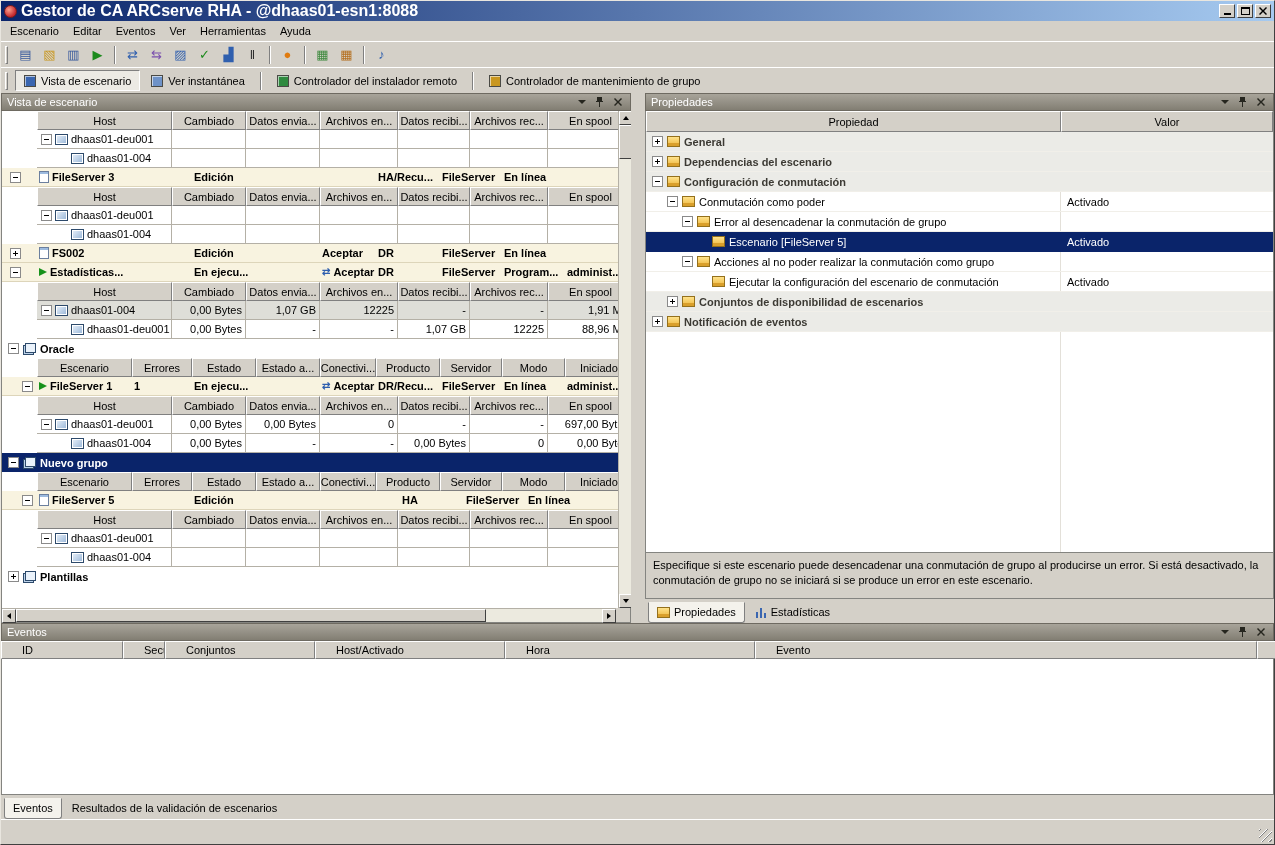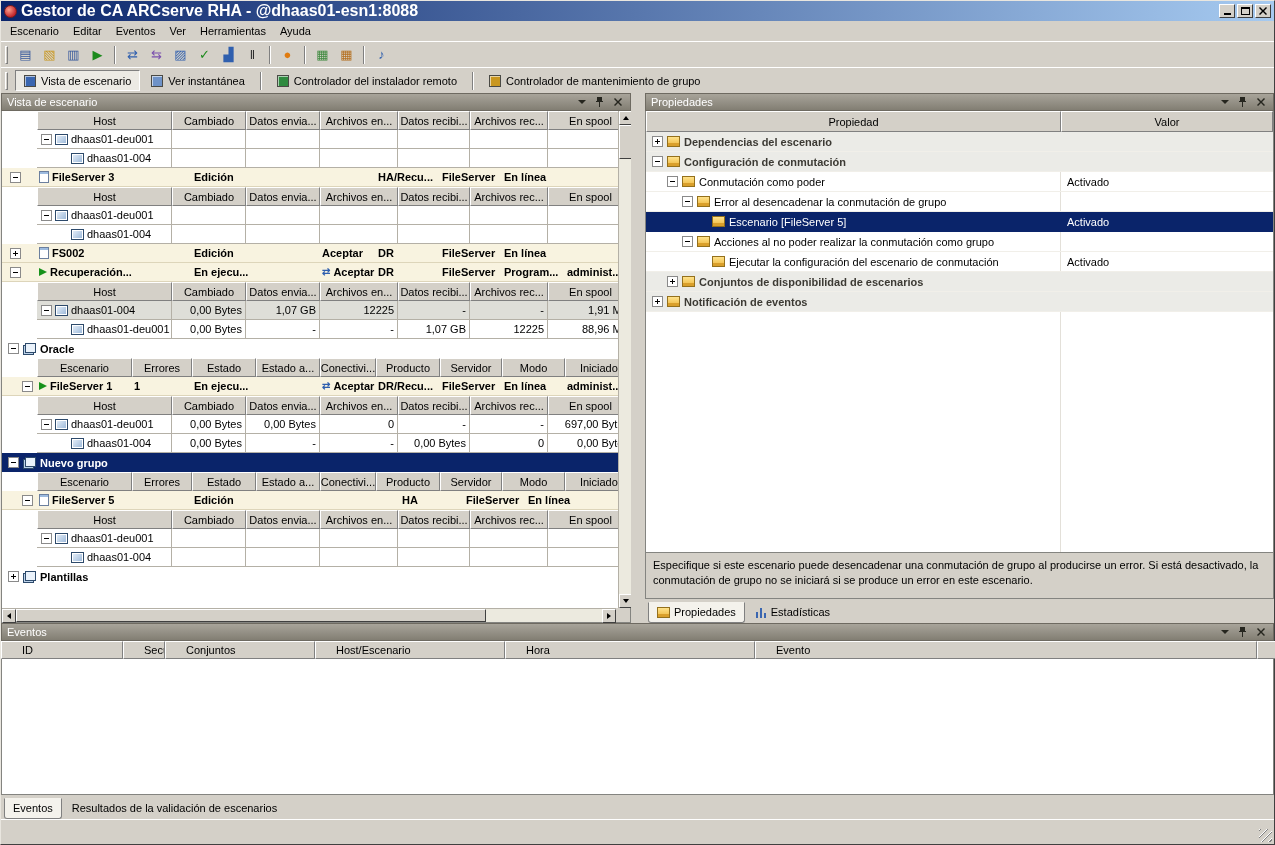--- a/index.html
+++ b/index.html
@@ -362,21 +362,21 @@
                   <span>En línea</span>
                 </div>
                 <div class="scen-cell" style="width: 80px;"></div>
               </div>
               <div class="srow scen-row">
                 <div class="gut" style="padding-left: 8px;">
                   <span class="exp"></span>
                 </div>
                 <div class="scen-cell name-cell" style="width: 95px;">
                   <span class="icon-run"></span>
-                  <span>Recuperación...</span>
+                  <span>Estadísticas...</span>
                 </div>
                 <div class="scen-cell" style="width: 60px;"></div>
                 <div class="scen-cell" style="width: 64px;">
                   <span>En ejecu...</span>
                 </div>
                 <div class="scen-cell" style="width: 64px;"></div>
                 <div class="scen-cell" style="width: 56px;">
                   <span class="icon-conn">⇄</span>
                   <span>Aceptar</span>
                 </div>
@@ -655,20 +655,28 @@
       <div class="props-body">
         <div class="props-colhead">
           <div class="pc pc-prop">Propiedad</div>
           <div class="pc pc-val">Valor</div>
         </div>
         <div class="props-rows" id="props-rows">
             <div class="prow section">
               <div class="plabel" style="padding-left: 6px;">
                 <span class="exp plus"></span>
                 <span class="icon-book"></span>
+                <span>General</span>
+              </div>
+              <div class="pval"></div>
+            </div>
+            <div class="prow section">
+              <div class="plabel" style="padding-left: 6px;">
+                <span class="exp plus"></span>
+                <span class="icon-book"></span>
                 <span>Dependencias del escenario</span>
               </div>
               <div class="pval"></div>
             </div>
             <div class="prow section">
               <div class="plabel" style="padding-left: 6px;">
                 <span class="exp"></span>
                 <span class="icon-book"></span>
                 <span>Configuración de conmutación</span>
               </div>
@@ -770,21 +778,21 @@
         <div class="ehdr-cell" style="width: 122px;">
           <span>ID</span>
         </div>
         <div class="ehdr-cell" style="width: 37px;">
           <span>Secuenc</span>
         </div>
         <div class="ehdr-cell" style="width: 150px;">
           <span>Conjuntos</span>
         </div>
         <div class="ehdr-cell" style="width: 190px;">
-          <span>Host/Escenario</span>
+          <span>Host/Activado</span>
         </div>
         <div class="ehdr-cell" style="width: 250px;">
           <span>Hora</span>
         </div>
         <div class="ehdr-cell" style="width: 502px;">
           <span>Evento</span>
         </div>
         <div class="ehdr-cell filler"></div>
       </div>
     <div class="events-body"></div>

